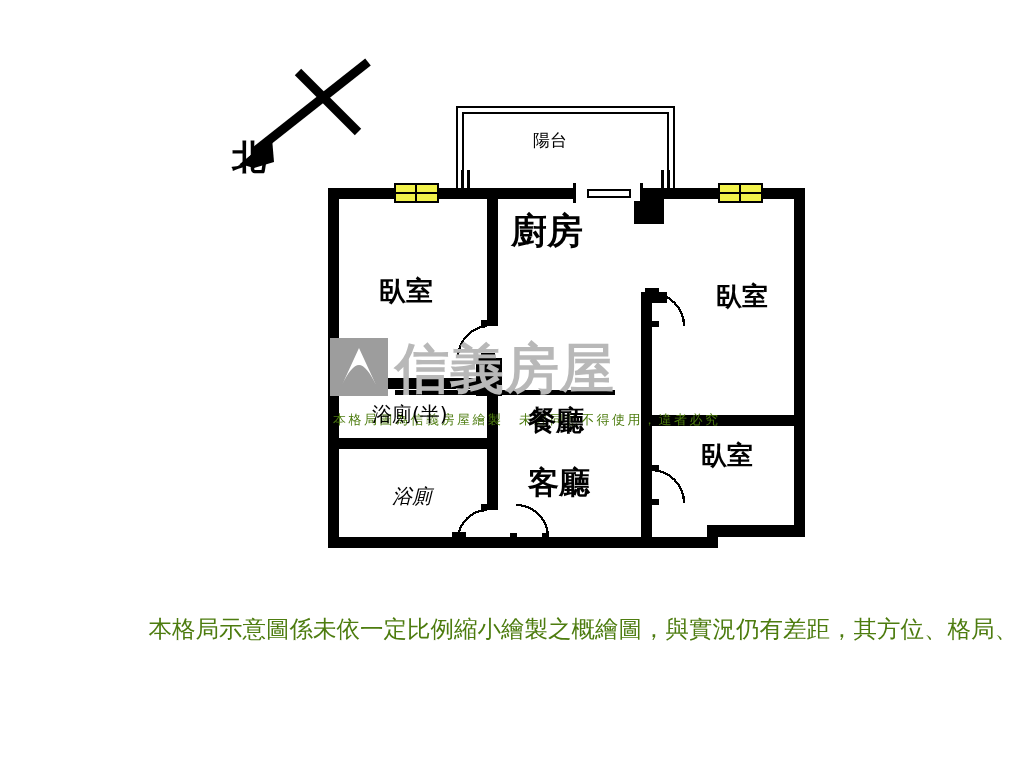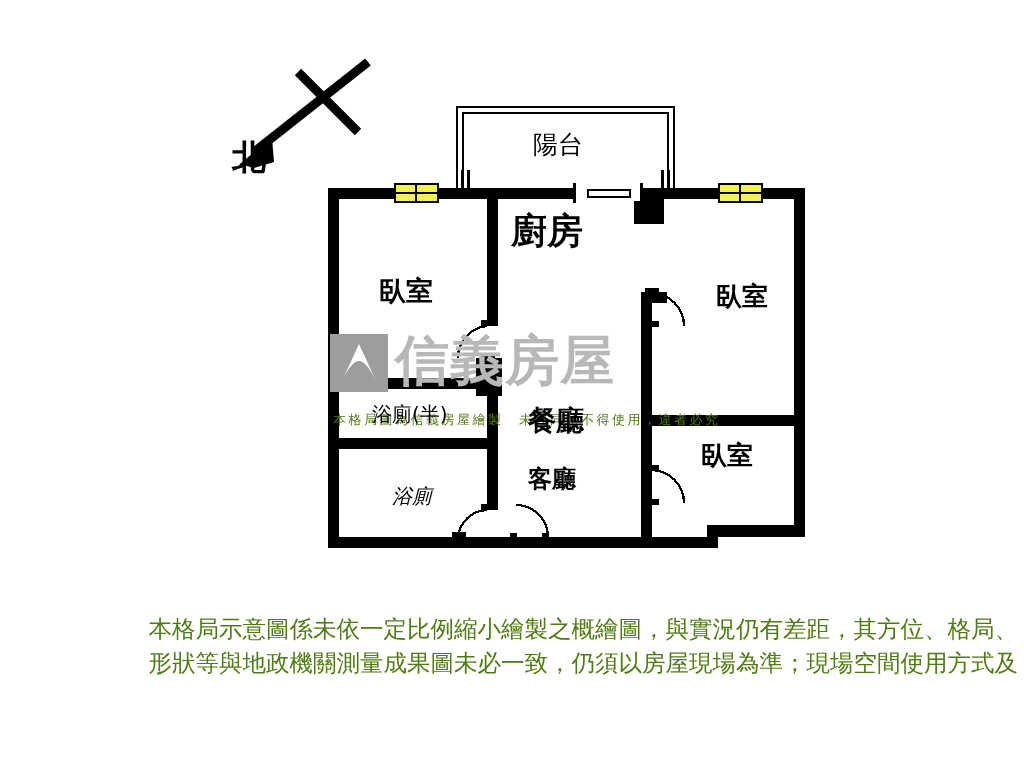--- a/index.html
+++ b/index.html
@@ -60,21 +60,21 @@
     font-weight: 700;
     white-space: nowrap;
     line-height: 1.02;
     text-align: center;
     z-index: 6;
   }
   .room-label.thin { font-weight: 400; }
 
   #lbl-balcony {
     left: 533px; top: 132px;
-    font-size: 25px; font-weight: 400;
+    font-size: 17px; font-weight: 400;
   }
   #lbl-kitchen {
     left: 511px; top: 213px;
     font-size: 36px;
     width: 40px;
   }
   #lbl-bed1 {
     left: 379px; top: 277px;
     font-size: 27px;
   }
@@ -94,34 +94,35 @@
     left: 392px; top: 486px;
     font-size: 20px; font-weight: 400; font-style: italic;
   }
   #lbl-dining {
     left: 528px; top: 407px;
     font-size: 28px;
     text-align: right;
   }
   #lbl-living {
     left: 528px; top: 467px;
-    font-size: 24px;
+    font-size: 31px;
   }
 
   
   #watermark {
     position: absolute;
     left: 330px;
     top: 334px;
     width: 370px;
     height: 62px;
     z-index: 2;
     pointer-events: none;
     display: flex;
-    align-items: flex-start;
+    align-items: flex-end;
+    text-decoration: underline;
   }
   #wm-logo {
     width: 58px;
     height: 58px;
     background: #9d9d9d;
     position: relative;
     flex: 0 0 auto;
     overflow: hidden;
   }
   #wm-logo svg { display:block; }
@@ -305,16 +306,15 @@
   <div class="room-label" id="lbl-bed1">臥室</div>
   <div class="room-label" id="lbl-bed2">臥室</div>
   <div class="room-label" id="lbl-bed3">臥室</div>
   <div class="room-label thin" id="lbl-halfbath">浴廁(半)</div>
   <div class="room-label thin" id="lbl-bath">浴廁</div>
   <div class="room-label" id="lbl-dining">餐廳</div>
   <div class="room-label" id="lbl-living">客廳</div>
 
   <div id="disclaimer">
     <div>本格局示意圖係未依一定比例縮小繪製之概繪圖，與實況仍有差距，其方位、格局、</div>
-    <div>形狀等與地政機關測量成果圖未必一致，仍須以房屋現場為準；現場空間使用方式及</div>
   </div>
 
 </div>
 
 </body></html>

